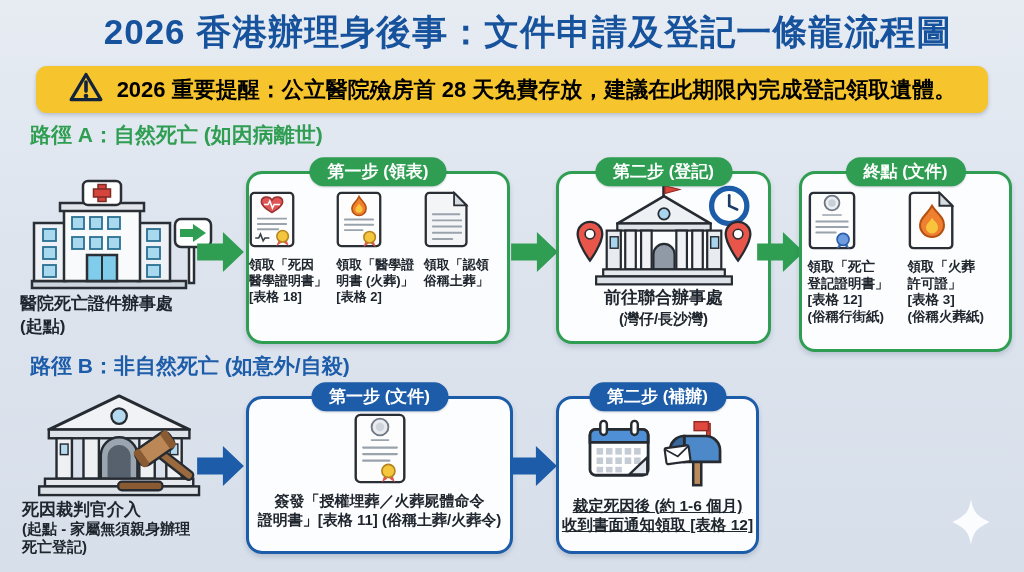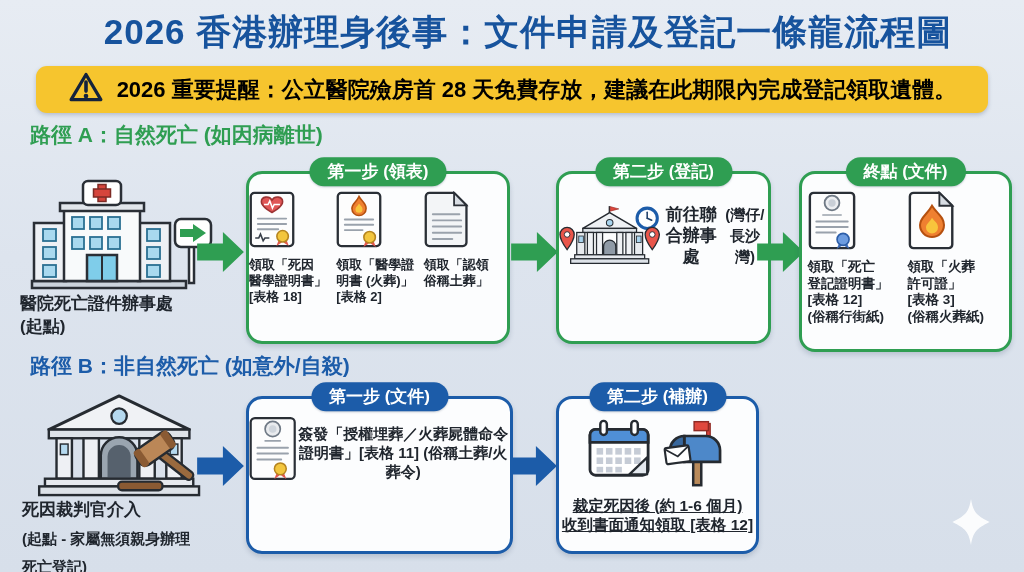--- a/index.html
+++ b/index.html
@@ -25,21 +25,21 @@
   .banner-text{font-size:22px;font-weight:800;color:#000000;}
   .path-label{position:absolute;font-size:21px;font-weight:800;}
   .path-label.a{left:30px;top:121px;color:var(--green);}
   .path-label.b{left:30px;top:352px;color:var(--blue);}
 
   .start-node{position:absolute;text-align:left;}
   #start-a{left:20px;top:179px;width:200px;}
   #start-b{left:22px;top:393px;width:200px;}
   .start-node svg{display:block;margin:0 auto;}
   .start-caption{font-size:17px;font-weight:800;line-height:20px;margin-top:3px;}
-  .start-caption.sub{font-size:15px;font-weight:800;line-height:18px;margin-top:10px;}
+  .start-caption.sub{font-size:15px;font-weight:800;line-height:18px;margin-top:0;}
 
   .flow-box{
     position:absolute;background:#fcfdfe;border:3px solid;border-radius:16px;
     box-shadow:0 3px 5px rgba(50,70,100,.20);
   }
   .flow-box.green{border-color:var(--green);}
   .flow-box.blue{border-color:var(--blue);}
   #box-a1{left:246px;top:171px;width:258px;height:167px;}
   #box-a2{left:556px;top:171px;width:209px;height:167px;}
   #box-a3{left:799px;top:171px;width:207px;height:175px;}
@@ -52,21 +52,21 @@
   }
   .pill.green{background:var(--green);}
   .pill.blue{background:var(--blue);}
 
   .docs-row{display:flex;justify-content:center;gap:4px;padding-top:17px;}
   .doc-col{width:84px;text-align:left;}
   .doc-col.wide{width:96px;}
   .doc-caption{font-size:13px;font-weight:800;line-height:16px;margin-top:5px;}
   .doc-col.wide .doc-caption{font-size:13.5px;line-height:16.5px;}
 
-  .center-content{display:flex;align-items:center;padding-top:9px;justify-content:flex-end;}
+  .center-content{display:flex;flex-direction:column;align-items:center;padding-top:9px;justify-content:flex-end;}
   .box-caption{font-size:17px;font-weight:800;line-height:21px;text-align:center;}
   .box-caption.sub{font-size:15px;}
   .b-caption{font-size:15px;font-weight:800;line-height:19px;text-align:center;}
   .icons-row{display:flex;align-items:flex-start;justify-content:center;gap:10px;padding-top:20px;}
 
   .arrow{position:absolute;width:48px;height:42px;}
   .arrow svg{display:block;}
   .arrow.green{color:var(--green);}
   .arrow.blue{color:var(--blue);}
   #arrow-a1{left:197px;top:231px;}

